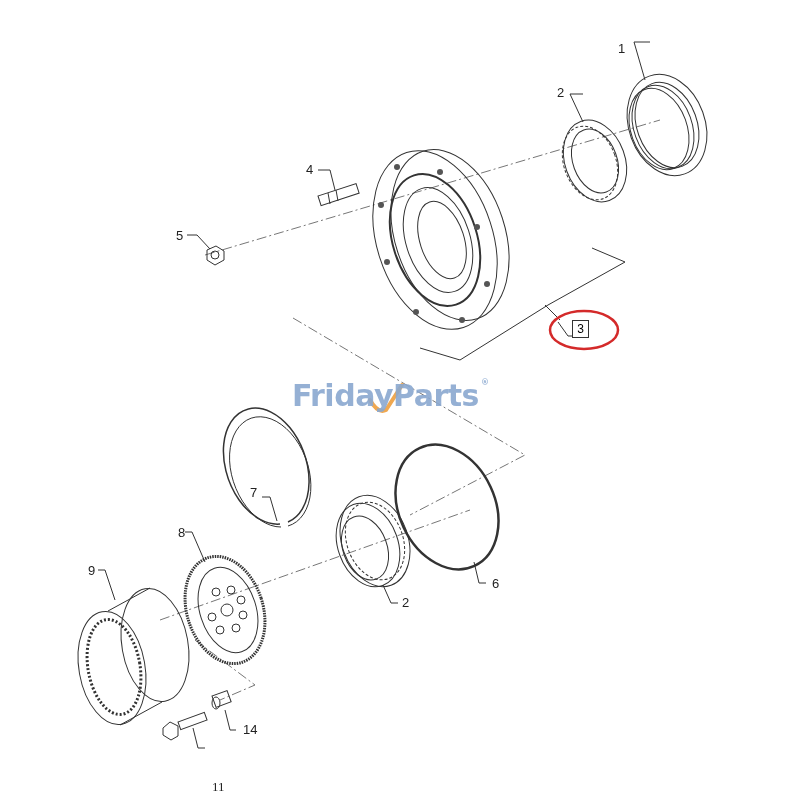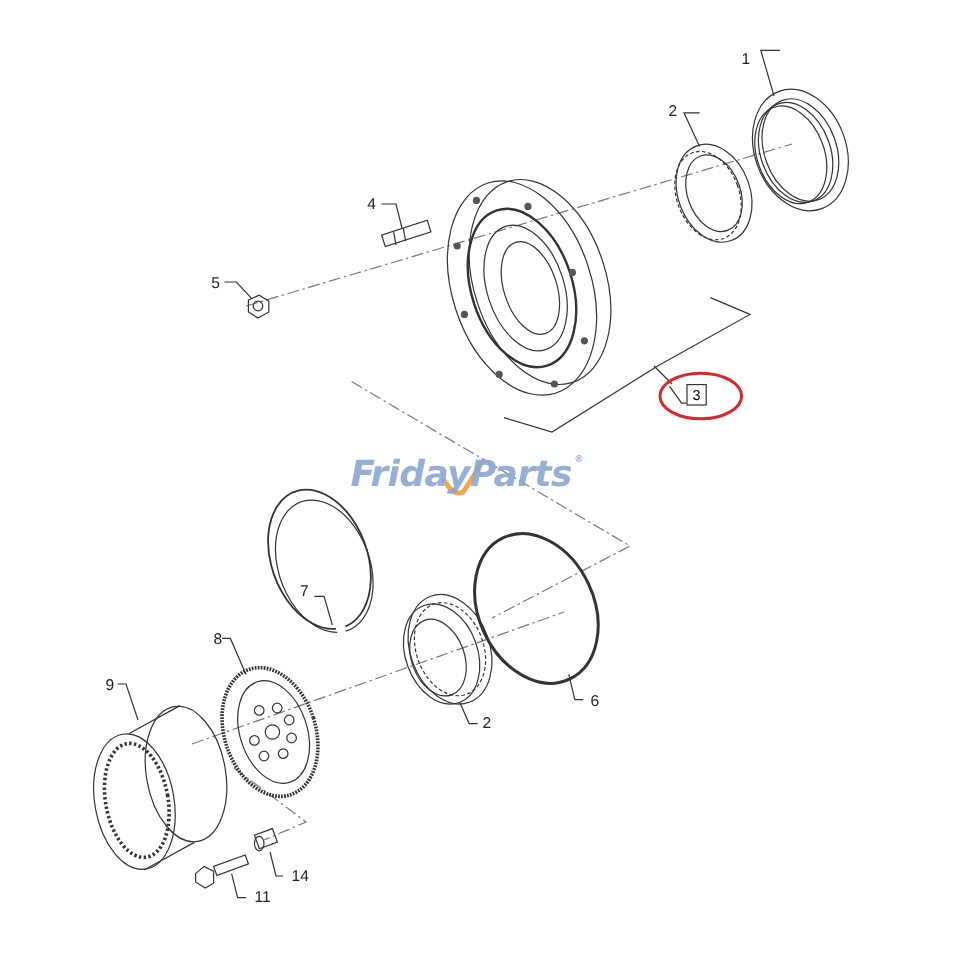--- a/index.html
+++ b/index.html
@@ -1,19 +1,19 @@
 <!DOCTYPE html>
 <html><head>
 <meta charset="utf-8">
 <style>
   html, body { margin:0; padding:0; background:#ffffff; }
   body { width:800px; height:800px; position:relative; overflow:hidden; font-family:"Liberation Sans", sans-serif; }
   #diagram { position:absolute; left:0; top:0; width:800px; height:800px; }
   .callout { position:absolute; font-family:"Liberation Sans", sans-serif; font-size:13px; color:#222; line-height:1; }
-  .watermark { position:absolute; left:292px; top:378px; font-family:"DejaVu Sans", sans-serif; font-weight:bold; font-style:italic; font-size:30px; color:#8aa8d0; letter-spacing:-0.5px; opacity:0.9; }
+  .watermark { position:absolute; left:292px; top:378px; font-family:"DejaVu Sans", sans-serif; font-weight:bold; font-size:30px; color:#8aa8d0; letter-spacing:-0.5px; opacity:0.9; }
   .watermark .reg { font-size:8px; vertical-align:top; color:#8aa8d0; margin-left:2px; }
   .boxed { position:absolute; border:1px solid #333; background:#fff; font-size:12px; width:15px; height:16px; text-align:center; line-height:16px; }
 </style>
 </head>
 <body>
 
 <svg id="diagram" viewBox="0 0 800 800" xmlns="http://www.w3.org/2000/svg" fill="none" stroke="#333" stroke-width="1">
 
   <g stroke="#777" stroke-dasharray="10,3,2,3">
     <line x1="205" y1="255" x2="660" y2="120"></line>
@@ -139,17 +139,17 @@
 <span class="callout" style="left:557px;top:86px;">2</span>
 <span class="boxed" style="left:572px;top:320px;">3</span>
 <span class="callout" style="left:306px;top:163px;">4</span>
 <span class="callout" style="left:176px;top:229px;">5</span>
 <span class="callout" style="left:402px;top:596px;">2</span>
 <span class="callout" style="left:492px;top:577px;">6</span>
 <span class="callout" style="left:250px;top:486px;">7</span>
 <span class="callout" style="left:178px;top:526px;">8</span>
 <span class="callout" style="left:88px;top:564px;">9</span>
 <span class="callout" style="left:243px;top:723px;">14</span>
-<span class="callout" style="left:212px;top:741px;">11</span>
+<span class="callout" style="left:212px;top:780px;font-family:Liberation Serif, serif;">11</span>
 
 <div class="watermark">
   <span>FridayParts</span><span class="reg">®</span>
 </div>
 
 </body></html>

